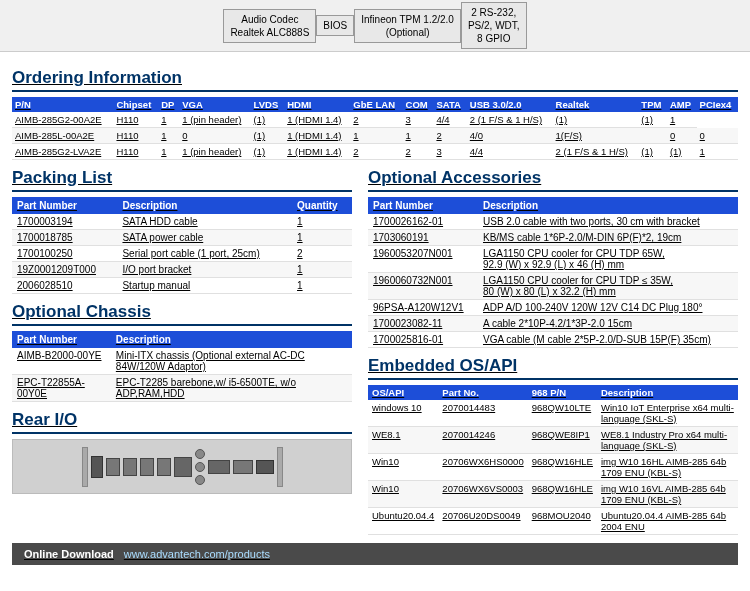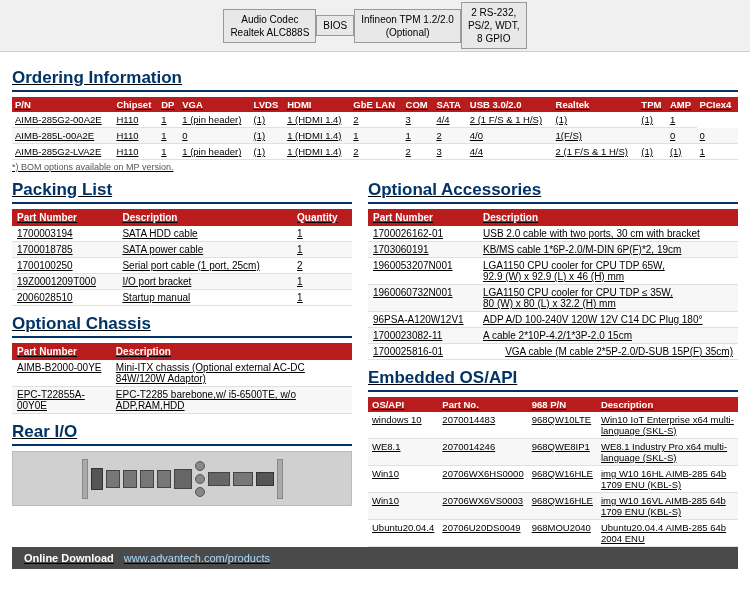--- a/index.html
+++ b/index.html
@@ -51,21 +51,21 @@
       margin-top: 8px;
     }
 
     
     table {
       width: 100%;
       border-collapse: collapse;
       font-size: 10px;
     }
     th {
-      background: #b91c1c;
+      background: #1d4ed8;
       color: #fff;
       padding: 3px 5px;
       text-align: left;
       font-weight: bold;
       white-space: nowrap;
     }
     td {
       padding: 2px 5px;
       border-bottom: 1px solid #e0e0e0;
       vertical-align: top;
@@ -135,21 +135,21 @@
       padding: 2px 4px;
     }
 
     
     .bottom-bar {
       background: #4a4a4a;
       color: #fff;
       display: flex;
       align-items: center;
       padding: 5px 12px;
-      margin-top: 0;
+      margin-top: 8px;
       gap: 10px;
     }
     .bottom-bar-label {
       font-weight: bold;
       font-size: 11px;
       white-space: nowrap;
     }
     .bottom-bar-url {
       color: #aaddff;
       font-size: 11px;
@@ -231,21 +231,20 @@
             <td>2</td>
             <td>3</td>
             <td>4/4</td>
             <td>2 (1 F/S &amp; 1 H/S)</td>
             <td>(1)</td>
             <td>(1)</td>
             <td>1</td>
           </tr>
         </tbody>
     </table>
-    <div class="footnote">*) BOM options available on MP version.</div>
   </div>
 
   <div class="two-col">
 
     <div class="left-col">
 
       <div>
         <div class="section-title">Packing List</div>
         <table>
           <thead>
@@ -366,21 +365,21 @@
               <tr>
                 <td>96PSA-A120W12V1</td>
                 <td style="white-space: pre-wrap;">ADP A/D 100-240V 120W 12V C14 DC Plug 180°</td>
               </tr>
               <tr>
                 <td>1700023082-11</td>
                 <td style="white-space: pre-wrap;">A cable 2*10P-4.2/1*3P-2.0 15cm</td>
               </tr>
               <tr>
                 <td>1700025816-01</td>
-                <td style="white-space: pre-wrap; text-align: right;">VGA cable (M cable 2*5P-2.0/D-SUB 15P(F) 35cm)</td>
+                <td style="white-space: pre-wrap;">VGA cable (M cable 2*5P-2.0/D-SUB 15P(F) 35cm)</td>
               </tr>
             </tbody>
         </table>
       </div>
 
       <div>
         <div class="section-title">Embedded OS/API</div>
         <table class="os-table">
           <thead>
               <tr id="os-header">

